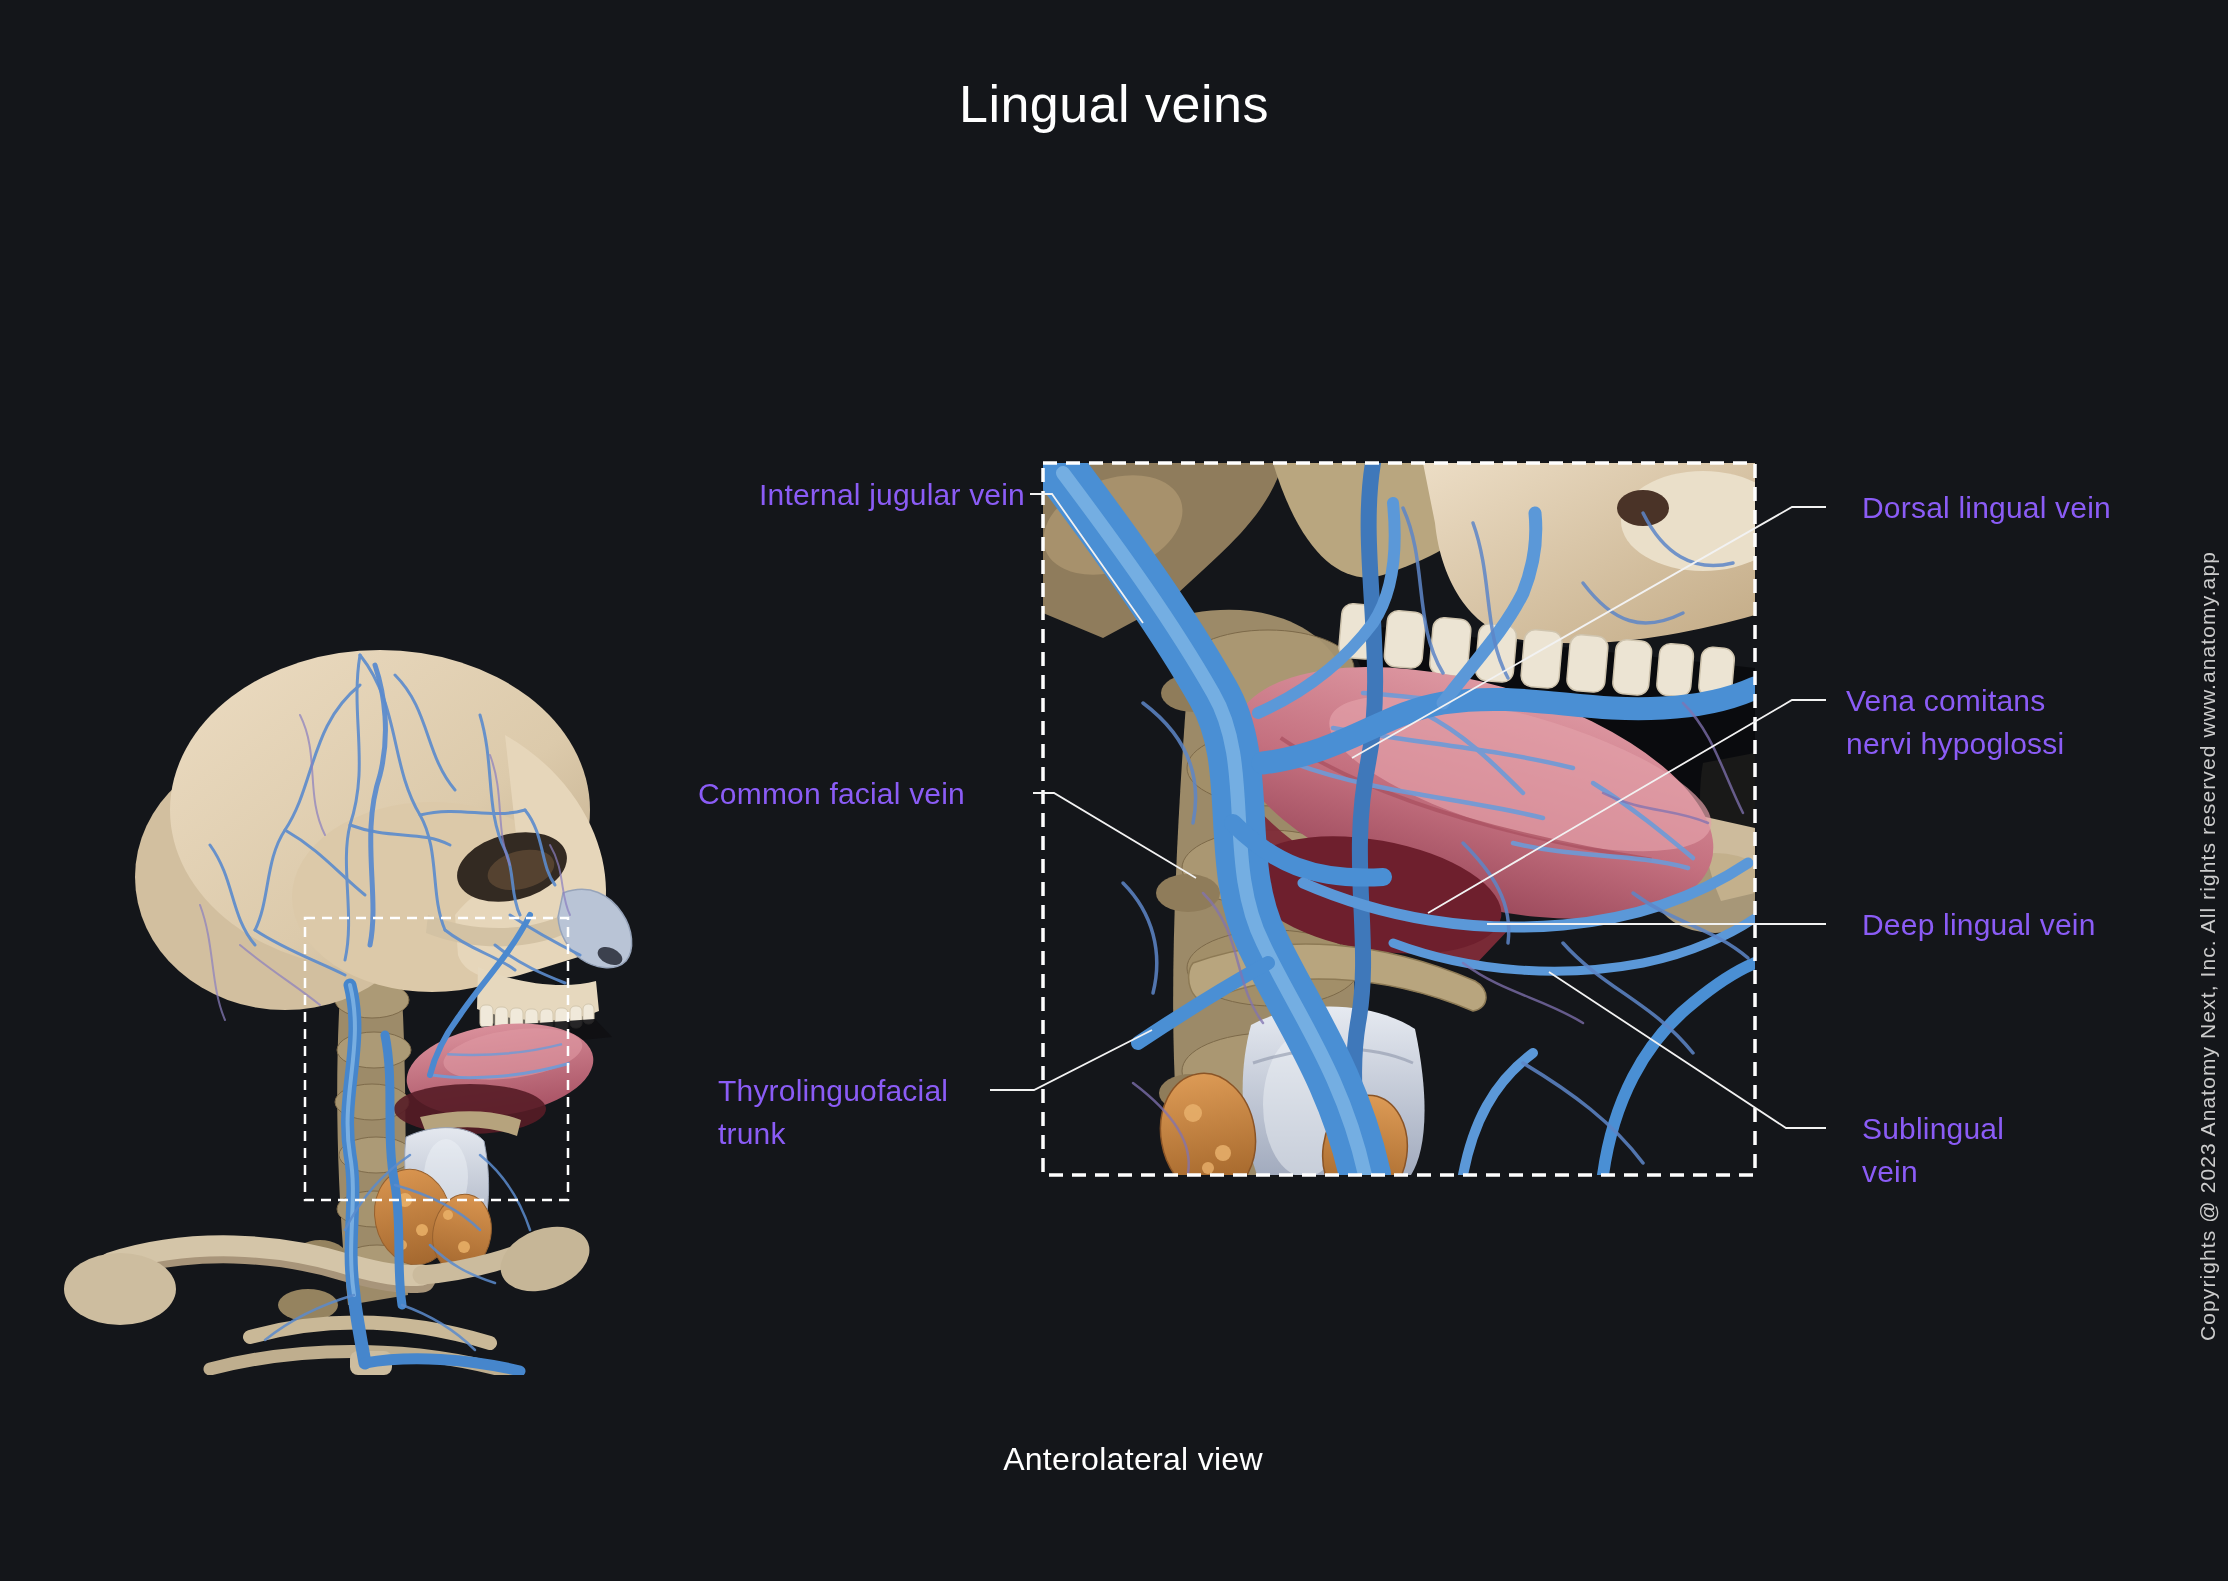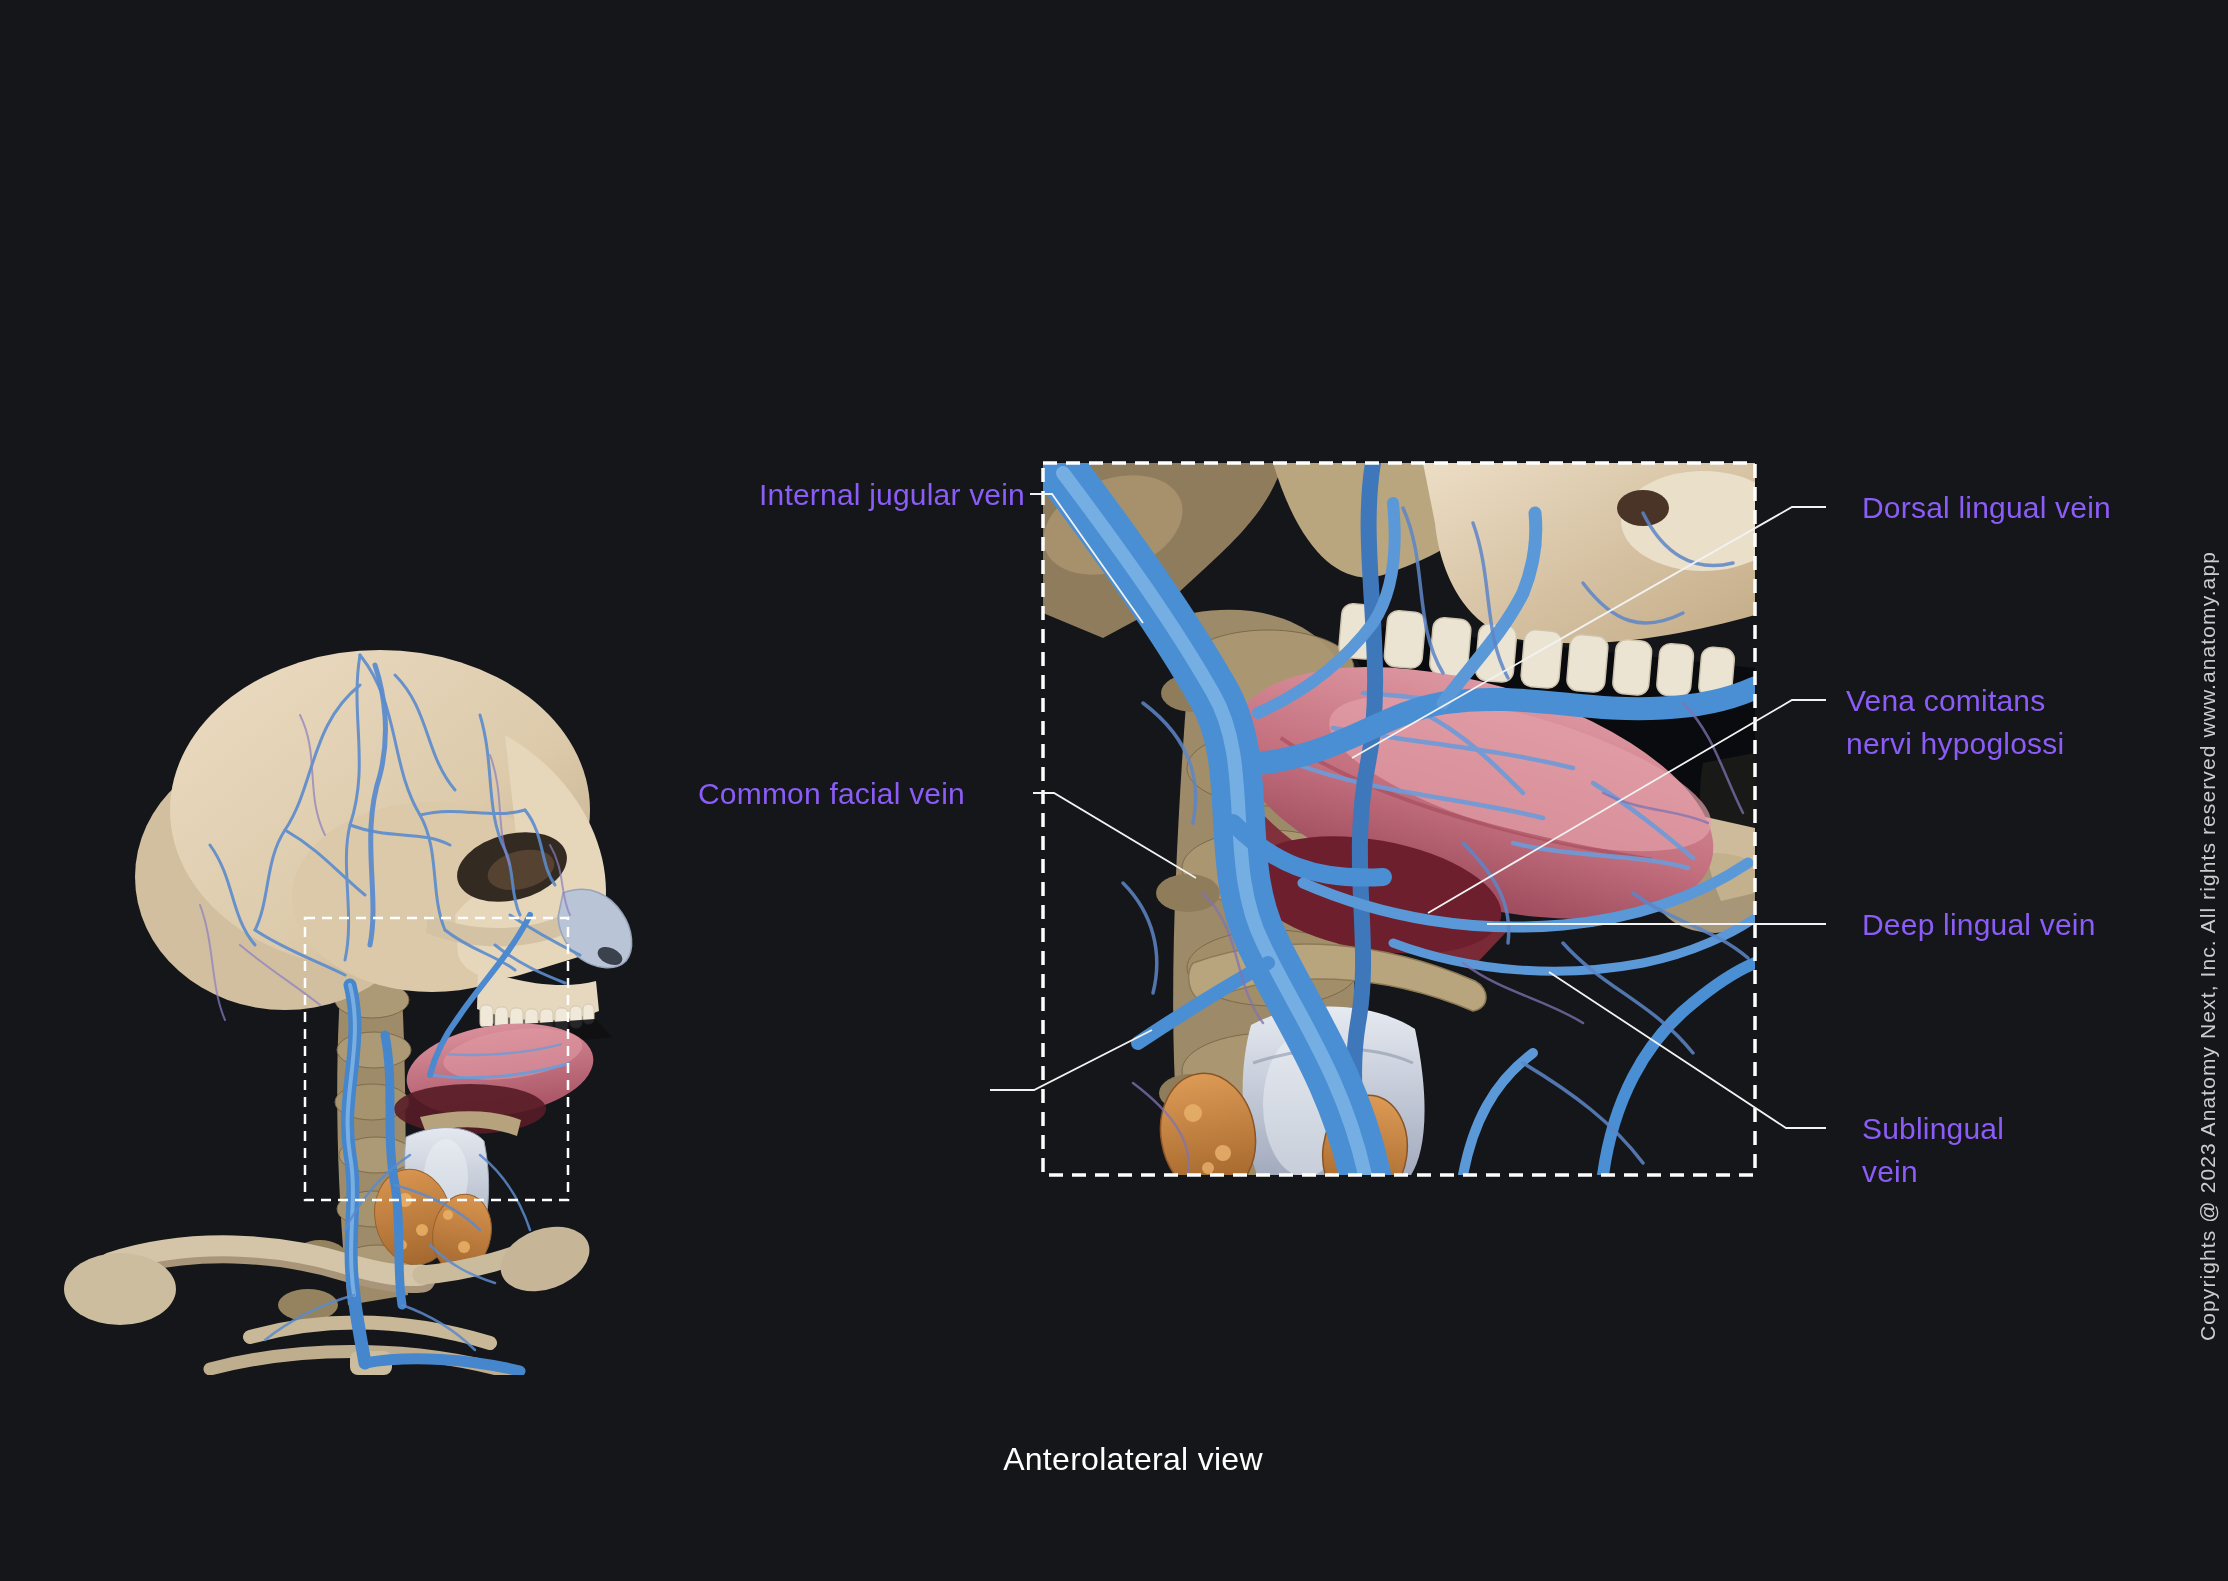--- a/index.html
+++ b/index.html
@@ -36,20 +36,21 @@
     writing-mode:vertical-rl;transform:rotate(180deg);
     font-size:21px;letter-spacing:1.1px;color:#cccccc;font-weight:400;
     text-align:left;
   }
 </style>
 </head>
 <body>
 
 <div class="stage">
 
+  <div class="page-title">Lingual veins</div>
 
   <svg class="figure-layer" style="left:50px;top:615px;" width="620" height="760" viewBox="0 0 620 760">
     <defs>
       <linearGradient id="boneA" x1="0" y1="0" x2="1" y2="1">
         <stop offset="0" stop-color="#ecdcc2"></stop>
           <stop offset="0.6" stop-color="#dccaab"></stop>
           <stop offset="1" stop-color="#bda887"></stop>
       </linearGradient>
       <linearGradient id="tongueA" x1="0" y1="0" x2="0" y2="1">
         <stop offset="0" stop-color="#d98f9a"></stop>
@@ -322,20 +323,21 @@
       <polyline points="990,1090 1034,1090 1152,1030"></polyline>
       <polyline points="1826,507 1792,507 1352,758"></polyline>
       <polyline points="1826,700 1792,700 1428,913"></polyline>
       <polyline points="1826,924 1487,924"></polyline>
       <polyline points="1826,1128 1786,1128 1549,972"></polyline>
     </g>
   </svg>
 
   <div class="lbl left-col" style="top:473px; right:1203px;">Internal jugular vein</div>
   <div class="lbl left-col" style="top:772px; right:1263px;">Common facial vein</div>
+  <div class="lbl left-col wrap" style="top:1069px; left:718px; width:300px;">Thyrolinguofacial trunk</div>
   <div class="lbl right-col" style="top:486px; left:1832px;">Dorsal lingual vein</div>
   <div class="lbl right-col" style="top:679px; left:1816px; width:255px;">Vena comitans nervi hypoglossi</div>
   <div class="lbl right-col" style="top:903px; left:1832px;">Deep lingual vein</div>
   <div class="lbl right-col" style="top:1107px; left:1832px; width:170px;">Sublingual vein</div>
 
   <div class="view-caption">Anterolateral view</div>
 
 
   <div class="copyright">Copyrights @ 2023 Anatomy Next, Inc. All rights reserved www.anatomy.app</div>
 

